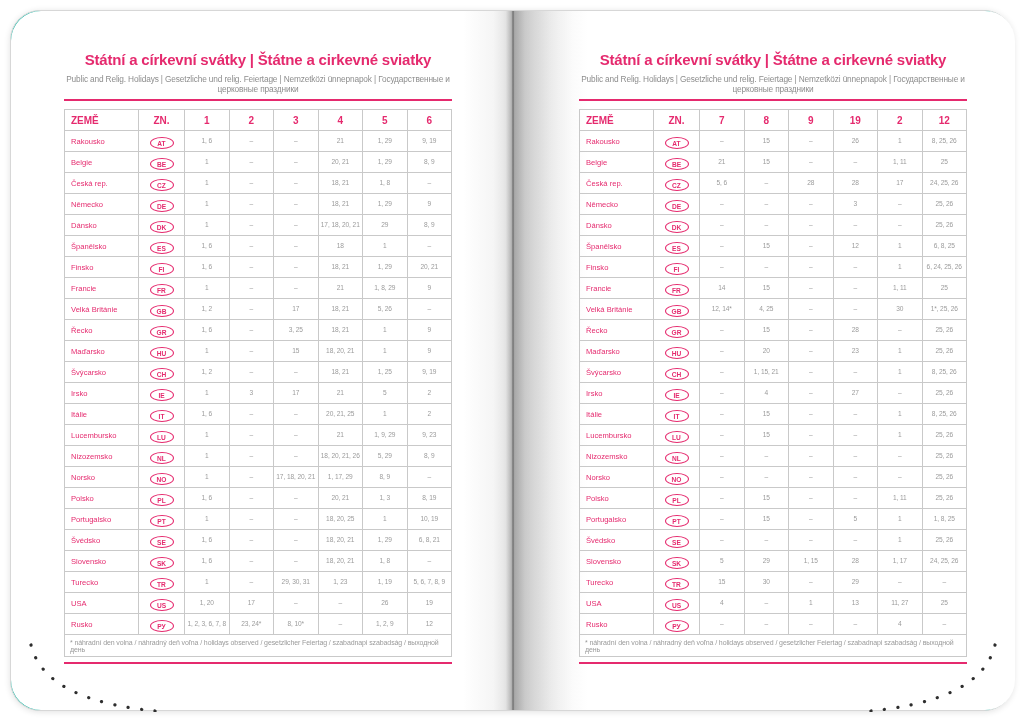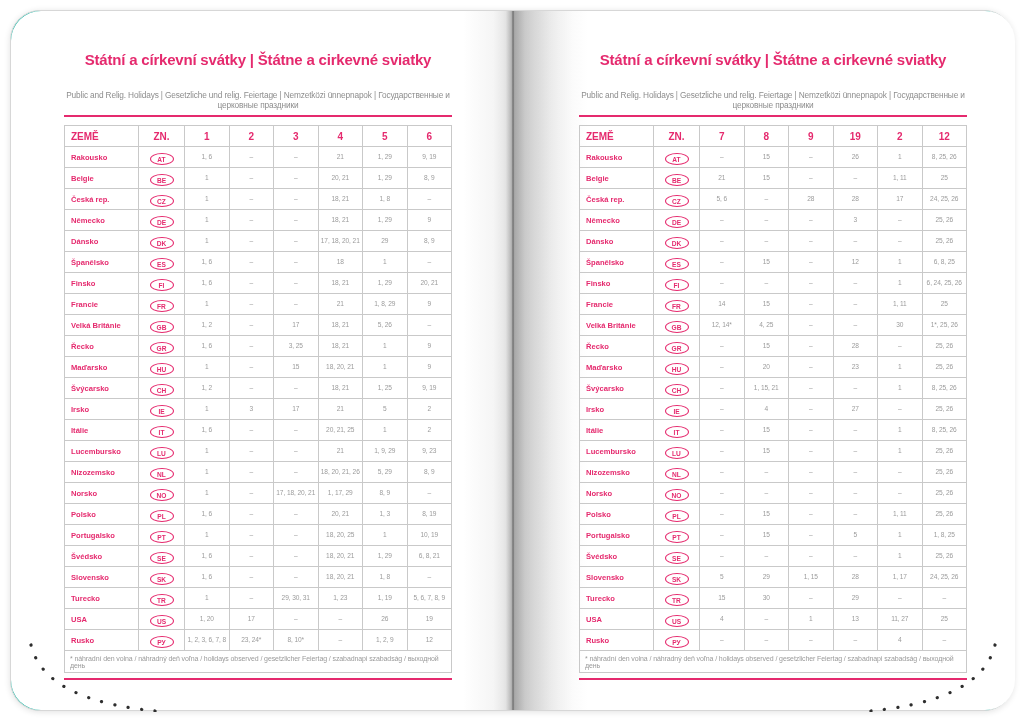--- a/index.html
+++ b/index.html
@@ -16,27 +16,27 @@
                 background:linear-gradient(90deg,#dcdcdc 0%,#ececec 4%,#f7f7f7 9%,#fff 15%,#fff 100%); }
   .gutter { position:absolute; top:0; bottom:0; left:482px; width:80px; pointer-events:none;
             background:linear-gradient(90deg, rgba(0,0,0,0) 0%, rgba(0,0,0,.05) 16%,
               rgba(0,0,0,.22) 23%, rgba(0,0,0,.5) 25%, rgba(0,0,0,.24) 27%,
               rgba(0,0,0,.12) 40%, rgba(0,0,0,.04) 72%, rgba(0,0,0,0) 100%); }
   .content { position:absolute; top:0; width:388px; }
   .page-left  .content { left:53px; }
   .page-right .content { left:66px; }
   .title { margin-top:40px; text-align:center; color:var(--accent);
            font-size:15px; font-weight:bold; letter-spacing:-.2px; }
-  .subtitle { margin-top:22px; text-align:center; color:#8d8d8d; font-size:8.3px;
+  .subtitle { margin-top:6px; text-align:center; color:#8d8d8d; font-size:8.3px;
               letter-spacing:-.15px; padding-bottom:5px; border-bottom:2px solid var(--accent); }
   table { width:100%; margin-top:8px; border-collapse:collapse; table-layout:fixed; }
   th, td { border:1px solid var(--line); height:21px; vertical-align:middle; }
   th { color:var(--accent); font-size:10px; text-align:center; font-weight:bold; }
   th.col-country, td.country { text-align:left; padding-left:6px; }
-  td.country { color:var(--accent); font-size:7.6px; font-weight:bold; }
+  td.country { color:var(--accent); font-size:7.6px; font-weight:normal; }
   td.code { text-align:center; }
   .badge { display:inline-block; border:1px solid var(--accent); border-radius:50%;
            color:var(--accent); font-size:6.6px; font-weight:bold; line-height:9px;
            min-width:24px; height:12px; padding:1px 3px 0; }
   td.val { text-align:center; color:var(--cellgray); font-size:6.6px;
            letter-spacing:-.1px; line-height:1.3; padding:1px; }
   td.footnote { text-align:left; color:#9a9a9a; font-size:7px; height:22px;
                 padding-left:5px; letter-spacing:-.1px; }
   .bottom-rule { margin-top:5px; height:2px; background:var(--accent); }
   .arcs { position:absolute; inset:0; pointer-events:none; }

